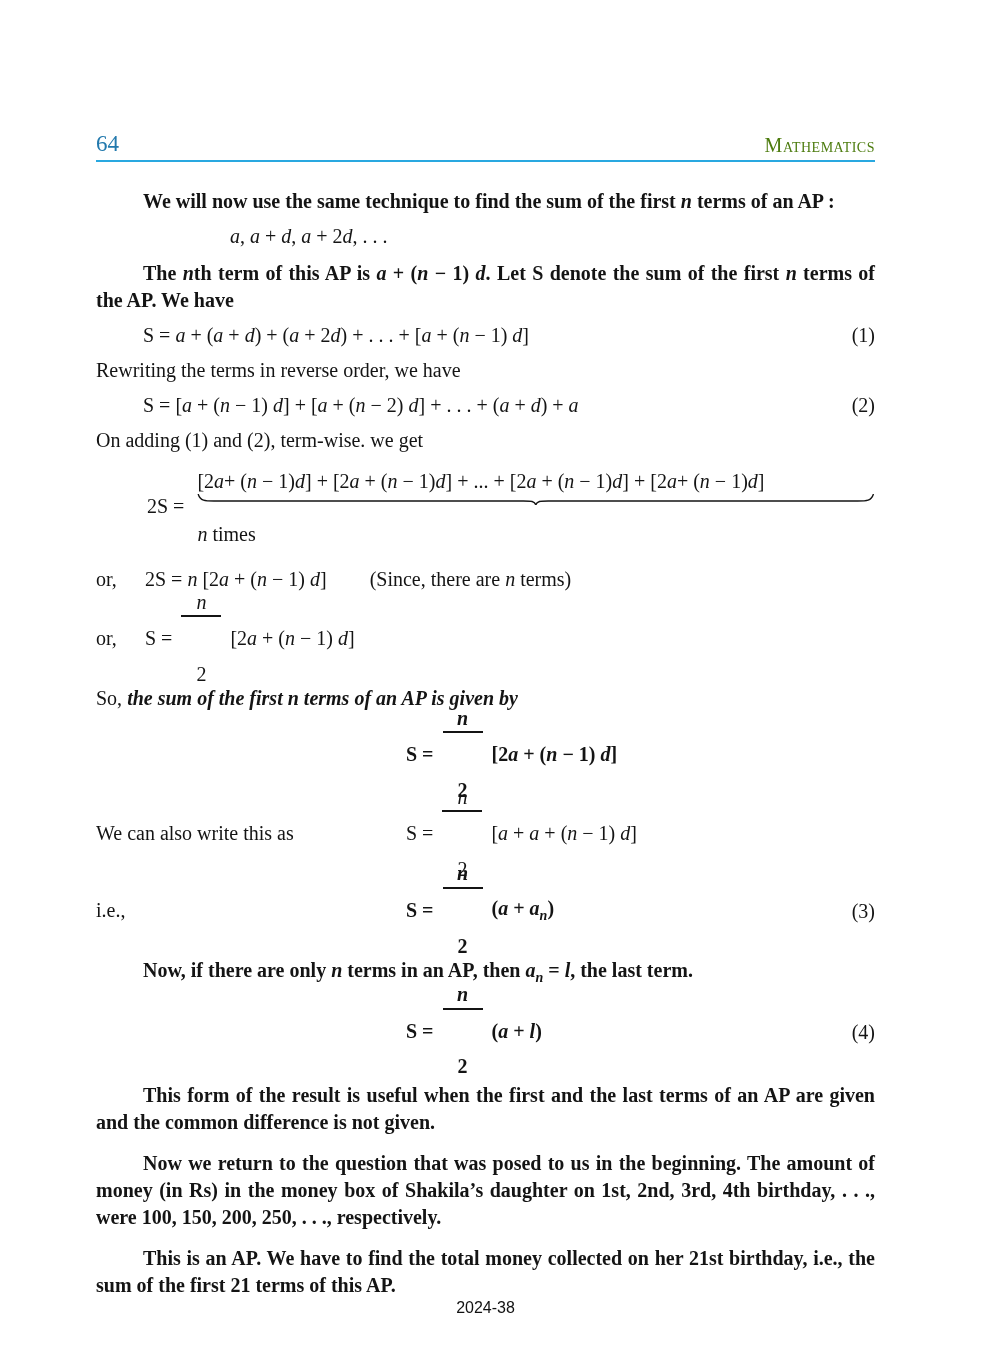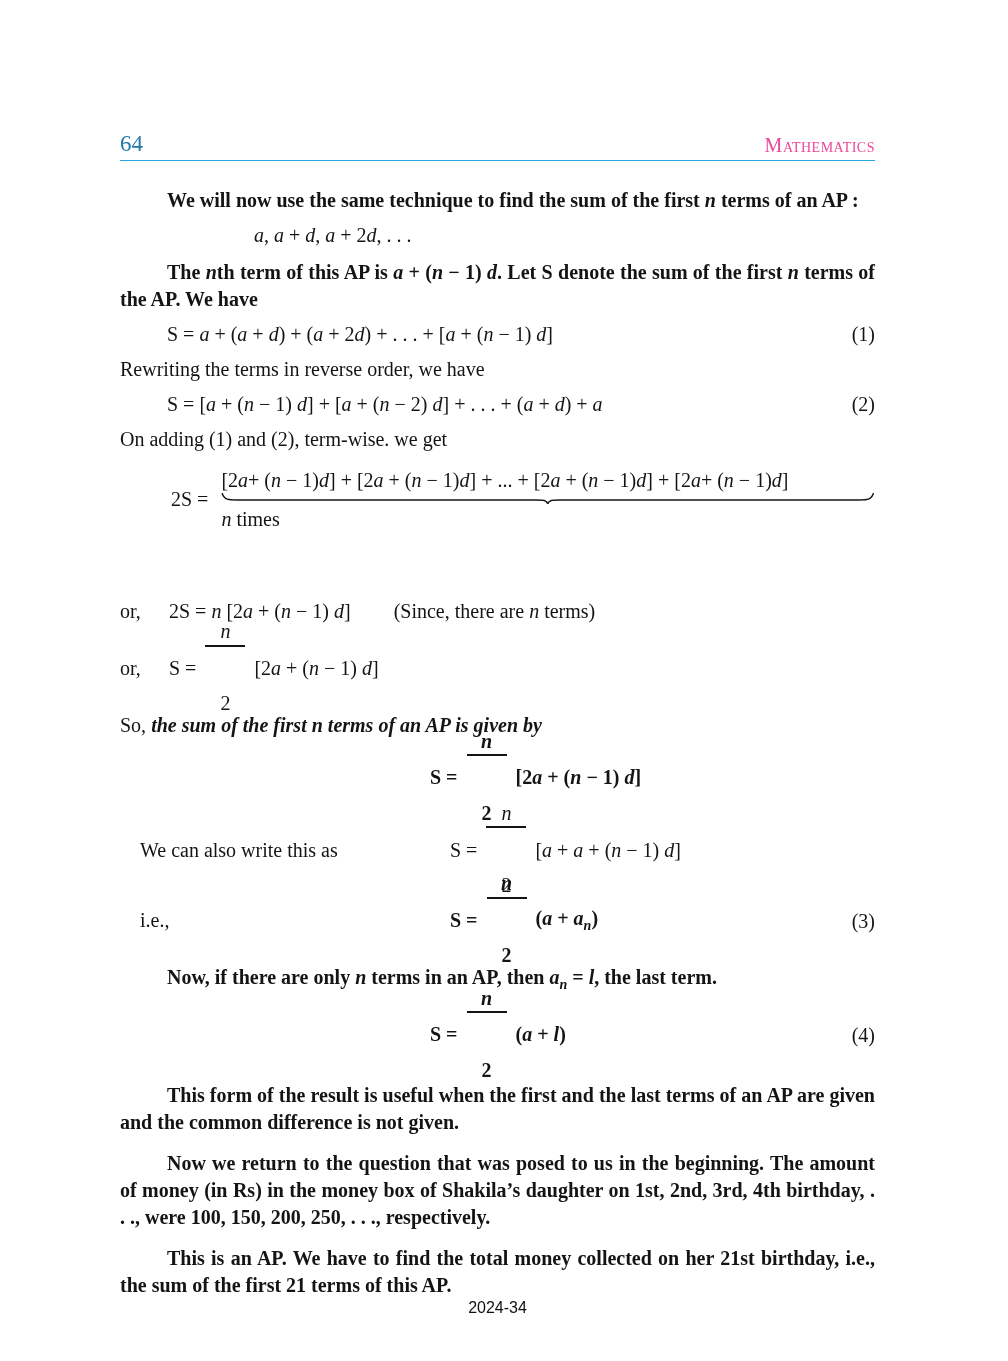--- a/index.html
+++ b/index.html
@@ -1,51 +1,51 @@
 <!DOCTYPE html>
 <html><head>
 <meta charset="utf-8">
 <style>
   html,body{margin:0;padding:0;background:#ffffff;}
   body{width:1008px;height:1361px;color:#141414;
        font-family:"Liberation Serif","DejaVu Serif",serif;font-size:20px;overflow:hidden;}
   .page{box-sizing:border-box;width:1008px;height:1361px;
-        padding:132px 133px 44px 120px;display:flex;flex-direction:column;}
+        padding:132px 133px 44px 96px;display:flex;flex-direction:column;}
   
   .hdr{display:flex;justify-content:space-between;align-items:flex-end;color:#2279ad;}
   .pageno{font-size:23px;line-height:1;}
-  .booktitle{font-size:20px;line-height:1;font-variant:small-caps;letter-spacing:.5px;color:#ec4899;}
+  .booktitle{font-size:20px;line-height:1;font-variant:small-caps;letter-spacing:.5px;color:#4d7c0f;}
   .rule{height:4px;background:#29a8e0;margin-top:5px;}
   
   .para{margin:0;text-align:justify;line-height:27px;}
   .indent{text-indent:47px;font-weight:bold;}
   .mathline{padding-left:134px;line-height:27px;}
   .eqrow{position:relative;padding-left:47px;line-height:27px;}
   .eqtag{position:absolute;right:0;top:0;}
   .orrow{display:flex;align-items:baseline;line-height:27px;}
   .pre-sm{flex:none;width:49px;}
-  .pre{flex:none;width:310px;margin-left:20px;}
-  .note{margin-left:43px;margin-top:47px;}
+  .pre{flex:none;width:310px;}
+  .note{margin-left:43px;}
   .fracrow{position:relative;display:flex;align-items:center;min-height:56px;}
   .ind310{padding-left:310px;}
   .fractag{position:absolute;right:0;top:50%;transform:translateY(-50%);}
   .eqmath{display:inline-flex;align-items:center;white-space:pre;}
   .bold{font-weight:bold;}
   
   .frac{display:inline-block;vertical-align:middle;text-align:center;
         line-height:1.12;margin:0 9px 0 9px;transform:translateY(-1px);}
   .fn{display:block;padding:0 4px 2px 4px;border-bottom:2px solid #141414;}
   .fd{display:block;padding:1px 4px 0 4px;}
   
   .brace-row{display:flex;align-items:center;}
   .brace-lhs{flex:none;padding-left:51px;white-space:pre;}
   .brace-col{flex:1;margin-left:13px;text-align:left;}
   .brace-num{display:block;white-space:nowrap;line-height:26px;}
   .underbrace{display:block;width:100%;height:11px;}
-  .brace-label{display:block;margin-top:3px;line-height:24px;}
+  .brace-label{display:block;margin-top:17px;line-height:24px;}
   
   .st-i{font-style:italic;}
   .st-b{font-weight:bold;font-style:italic;}
   .st-bi{font-weight:bold;font-style:italic;}
   .st-isub{font-style:italic;font-size:70%;vertical-align:-0.35em;}
   
   .footer{margin-top:auto;text-align:center;
           font-family:"Liberation Sans","DejaVu Sans",sans-serif;font-size:16px;color:#111;}
   .eqbody{white-space:pre;}
   .gap26{margin-top:26px;} .gap8{margin-top:8px;} .gap10{margin-top:10px;}
@@ -161,15 +161,15 @@
       </span>
       <span>(<span class="st-i">a</span> + <span class="st-i">l</span>)</span>
     </span>
     <span class="fractag">(4)</span>
   </div>
 
   <p class="para indent gap16">This form of the result is useful when the first and the last terms of an AP are given and the common difference is not given.</p>
   <p class="para indent gap14">Now we return to the question that was posed to us in the beginning. The amount of money (in Rs) in the money box of Shakila’s daughter on 1st, 2nd, 3rd, 4th birthday, . . ., were 100, 150, 200, 250, . . ., respectively.</p>
   <p class="para indent gap14">This is an AP. We have to find the total money collected on her 21st birthday, i.e., the sum of the first 21 terms of this AP.</p>
 
-  <div class="footer">2024-34</div>
+  <div class="footer">2024-38</div>
 
 </div>
 
 </body></html>

